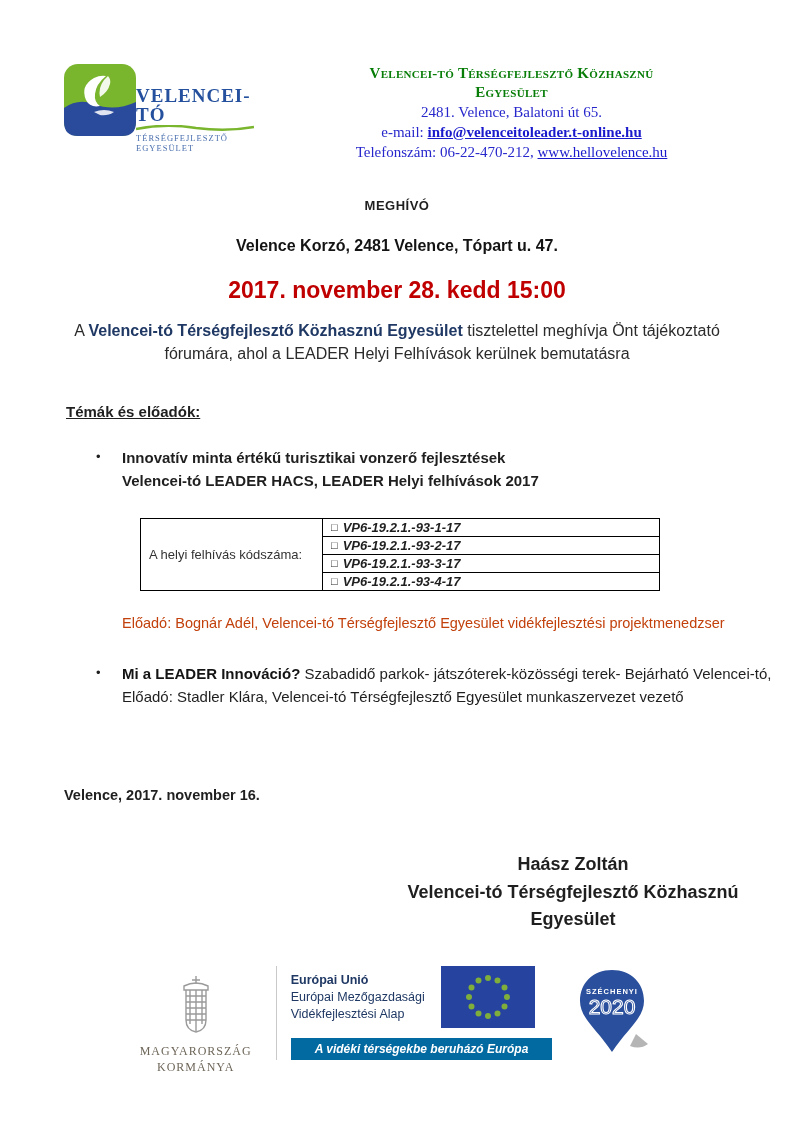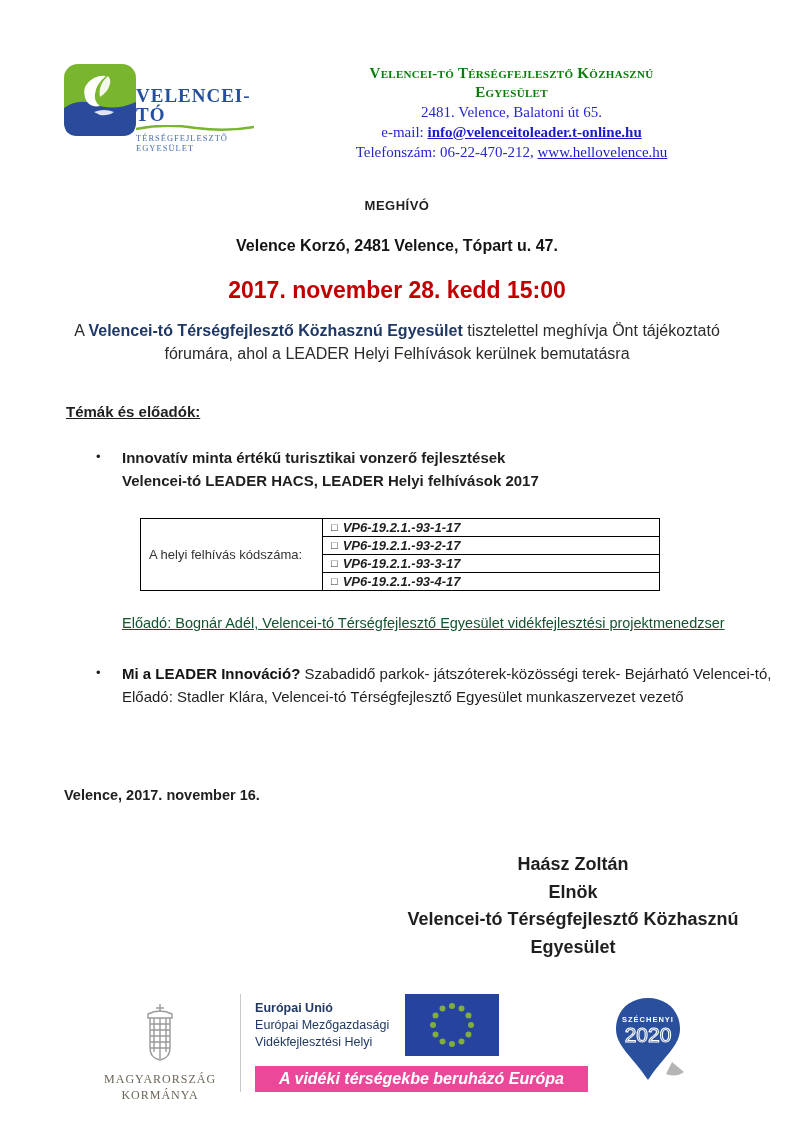--- a/index.html
+++ b/index.html
@@ -39,35 +39,35 @@
   .bullet-dot { width:26px; flex-shrink:0; font-size:13px; padding-top:1px; }
   .bullet-body b { color:#141414; }
   .b1 { font-weight:bold; }
 
   table.codes { border-collapse:collapse; margin:26px 0 0 140px; width:520px; }
   table.codes td { border:1px solid #000; font-size:13px; padding:1px 8px; height:17px; vertical-align:middle; }
   td.code-label { width:182px; color:#333; font-weight:normal; }
   td.code-cell { font-weight:bold; font-style:italic; }
   .chk { font-style:normal; font-weight:normal; font-size:11px; margin-right:5px; position:relative; top:-1px; }
 
-  .presenter { margin:24px 0 0 122px; font-size:14.5px; color:#14532d;text-decoration:underline; }
+  .presenter { margin:24px 0 0 122px; font-size:14.5px; color:#c2410c; }
 
   
   .dateline { margin:78px 0 0 64px; font-weight:bold; font-size:14.5px; }
   .signature { margin:48px 0 0 388px; width:370px; text-align:center; font-weight:bold; font-size:18px; line-height:1.55; }
 
   
   .logos-row { display:flex; align-items:flex-start; justify-content:center; gap:24px; margin-top:32px; }
   .gov-logo { text-align:center; padding-top:6px; }
   .gov-text { font-family:"Liberation Serif", serif; color:#6e6659; font-size:12px; letter-spacing:1px; line-height:1.3; margin-top:4px; }
   .eu-block { border-left:1px solid #c9c9c9; padding-left:14px; }
   .eu-top { display:flex; gap:16px; align-items:center; }
   .eu-text { color:#1f3864; font-size:12.5px; line-height:1.35; }
   .eu-text .t1 { font-weight:bold; }
-  .eu-banner { margin-top:10px; background:#ec4899; color:#fff; font-weight:bold; font-style:italic; font-size:16px; text-align:center; padding:4px 24px; }
+  .eu-banner { margin-top:10px; background:#0369a1; color:#fff; font-weight:bold; font-style:italic; font-size:12px; text-align:center; padding:4px 24px; }
   .szechenyi { padding-top:2px; }
 </style>
 </head>
 <body>
 
 <div class="page">
 
   <div class="header">
     <div class="logo-wrap">
       <svg class="logo-square" viewBox="0 0 72 72">
@@ -138,21 +138,20 @@
     <span class="bullet-body">
       <b>Mi a LEADER Innováció?</b><span> Szabadidő parkok- játszóterek-közösségi terek- Bejárható Velencei-tó,</span><br>
       <span>Előadó: Stadler Klára, Velencei-tó Térségfejlesztő Egyesület munkaszervezet vezető</span>
     </span>
   </div>
 
   <div class="dateline">Velence, 2017. november 16.</div>
 
   <div class="signature">
     <div>Haász Zoltán</div>
-    <div>Elnök</div>
     <div>Velencei-tó Térségfejlesztő Közhasznú Egyesület</div>
   </div>
 
   <div class="logos-row">
 
     <div class="gov-logo">
       <svg width="56" height="64" viewBox="0 0 56 64">
         <g stroke="#9a9a9a" fill="none" stroke-width="1.4">
           <path d="M28 4 L28 12 M24 8 L32 8"></path>
           <path d="M16 14 Q28 8 40 14 L40 18 L16 18 Z"></path>
@@ -165,21 +164,21 @@
         <span>MAGYARORSZÁG</span><br>
         <span>KORMÁNYA</span>
       </div>
     </div>
 
     <div class="eu-block">
       <div class="eu-top">
         <div class="eu-text">
           <div class="t1">Európai Unió</div>
           <div>Európai Mezőgazdasági</div>
-          <div>Vidékfejlesztési Helyi</div>
+          <div>Vidékfejlesztési Alap</div>
         </div>
         <svg width="94" height="62" viewBox="0 0 94 62">
           <rect x="0" y="0" width="94" height="62" fill="#2743a0"></rect>
           <g fill="#7fae3a">
             <circle cx="47" cy="12" r="3"></circle>
               <circle cx="56.5" cy="14.5" r="3"></circle>
               <circle cx="63.5" cy="21.5" r="3"></circle>
             <circle cx="66" cy="31" r="3"></circle>
               <circle cx="63.5" cy="40.5" r="3"></circle>
               <circle cx="56.5" cy="47.5" r="3"></circle>

